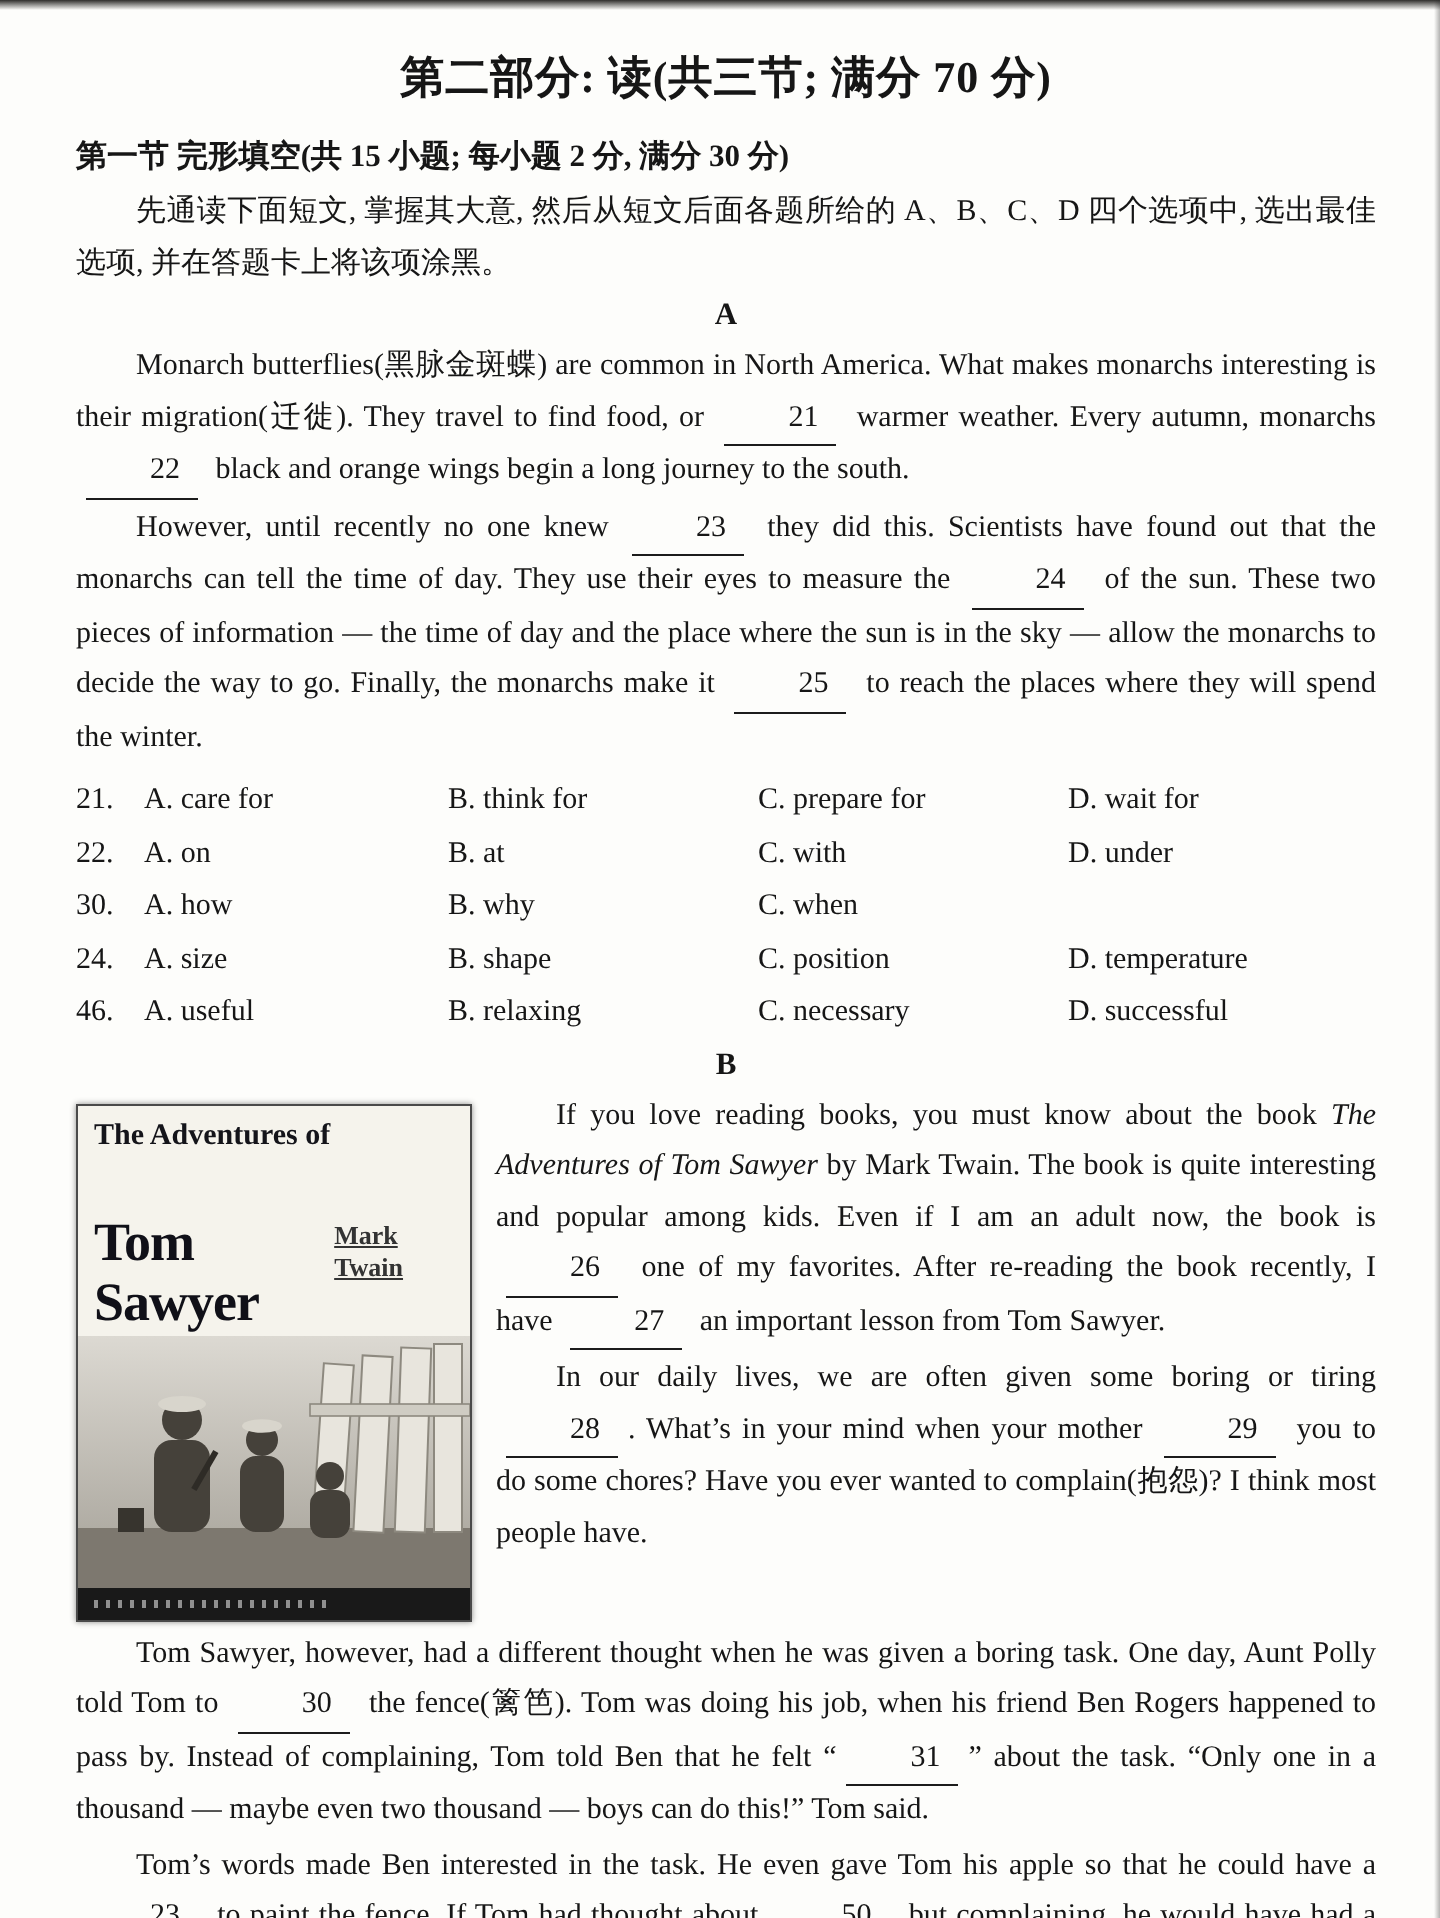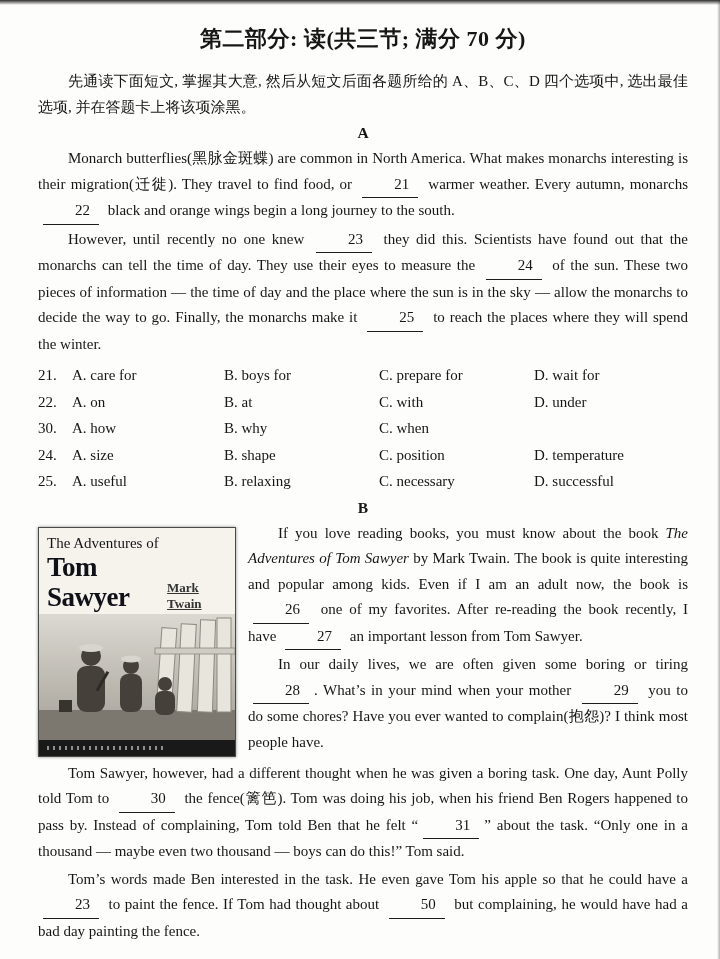--- a/index.html
+++ b/index.html
@@ -35,55 +35,56 @@
   .q-row{display:grid;grid-template-columns:34px 152px 155px 155px 1fr;line-height:26.5px;}
   .q-row span{white-space:nowrap;}
   
   .passage-b-flow{overflow:visible;}
   .book-cover{
     float:left;width:196px;margin:6px 12px 4px 0;
     border:1px solid #4a4a4a;background:#f5f3ec;
     box-shadow:0 0 3px rgba(0,0,0,.45);
   }
   .cover-title{padding:7px 8px 2px;}
-  .cover-title .t1{font-weight:normal;font-size:15px;color:#14141a;}
-  .t2-row{display:flex;align-items:flex-end;justify-content:space-between;}
+  .cover-title .t1{font-weight:bold;font-size:15px;color:#14141a;}
+  .t2-row{display:flex;align-items:flex-start;justify-content:space-between;margin-top:29px;}
   .cover-title .t2{font-weight:bold;font-size:27px;line-height:30px;color:#101018;letter-spacing:-0.5px;}
   .cover-title .author{font-size:13px;font-weight:bold;color:#333;margin-top:4px;text-decoration:underline;}
   .cover-art{display:block;width:100%;height:126px;}
   .cover-band{
     height:16px;background:#191919;
     background-image:repeating-linear-gradient(to right,
       rgba(240,240,240,.55) 0 2px, rgba(25,25,25,0) 2px 6px);
     background-size:60% 4px;background-repeat:no-repeat;background-position:8px 6px;
   }
   .full-paras{clear:left;}
 </style>
 </head>
 <body>
 
 <div class="page">
   <div class="scan-edge-top"></div>
   <div class="scan-edge-right"></div>
 
   <div class="part-title">第二部分: 读(共三节; 满分 70 分)</div>
 
+  <div class="section-heading">第一节 完形填空(共 15 小题; 每小题 2 分, 满分 30 分)</div>
 
   <p class="instructions">先通读下面短文, 掌握其大意, 然后从短文后面各题所给的 A、B、C、D 四个选项中, 选出最佳选项, 并在答题卡上将该项涂黑。</p>
 
   <div class="passage-label">A</div>
 
   <p class="para">Monarch butterflies(黑脉金斑蝶) are common in North America. What makes monarchs interesting is their migration(迁徙). They travel to find food, or <span class="blank">21</span> warmer weather. Every autumn, monarchs <span class="blank">22</span> black and orange wings begin a long journey to the south.</p>
   <p class="para">However, until recently no one knew <span class="blank">23</span> they did this. Scientists have found out that the monarchs can tell the time of day. They use their eyes to measure the <span class="blank">24</span> of the sun. These two pieces of information — the time of day and the place where the sun is in the sky — allow the monarchs to decide the way to go. Finally, the monarchs make it <span class="blank">25</span> to reach the places where they will spend the winter.</p>
 
   <div class="q-table">
     <div class="q-row">
       <span>21.</span>
       <span>A. care for</span>
-      <span>B. boys for</span>
+      <span>B. think for</span>
       <span>C. prepare for</span>
       <span>D. wait for</span>
     </div>
     <div class="q-row">
       <span>22.</span>
       <span>A. on</span>
       <span>B. at</span>
       <span>C. with</span>
       <span>D. under</span>
     </div>
@@ -94,21 +95,21 @@
       <span>C. when</span>
     </div>
     <div class="q-row">
       <span>24.</span>
       <span>A. size</span>
       <span>B. shape</span>
       <span>C. position</span>
       <span>D. temperature</span>
     </div>
     <div class="q-row">
-      <span>25.</span>
+      <span>46.</span>
       <span>A. useful</span>
       <span>B. relaxing</span>
       <span>C. necessary</span>
       <span>D. successful</span>
     </div>
   </div>
 
   <div class="passage-label">B</div>
 
   <div class="passage-b-flow">

